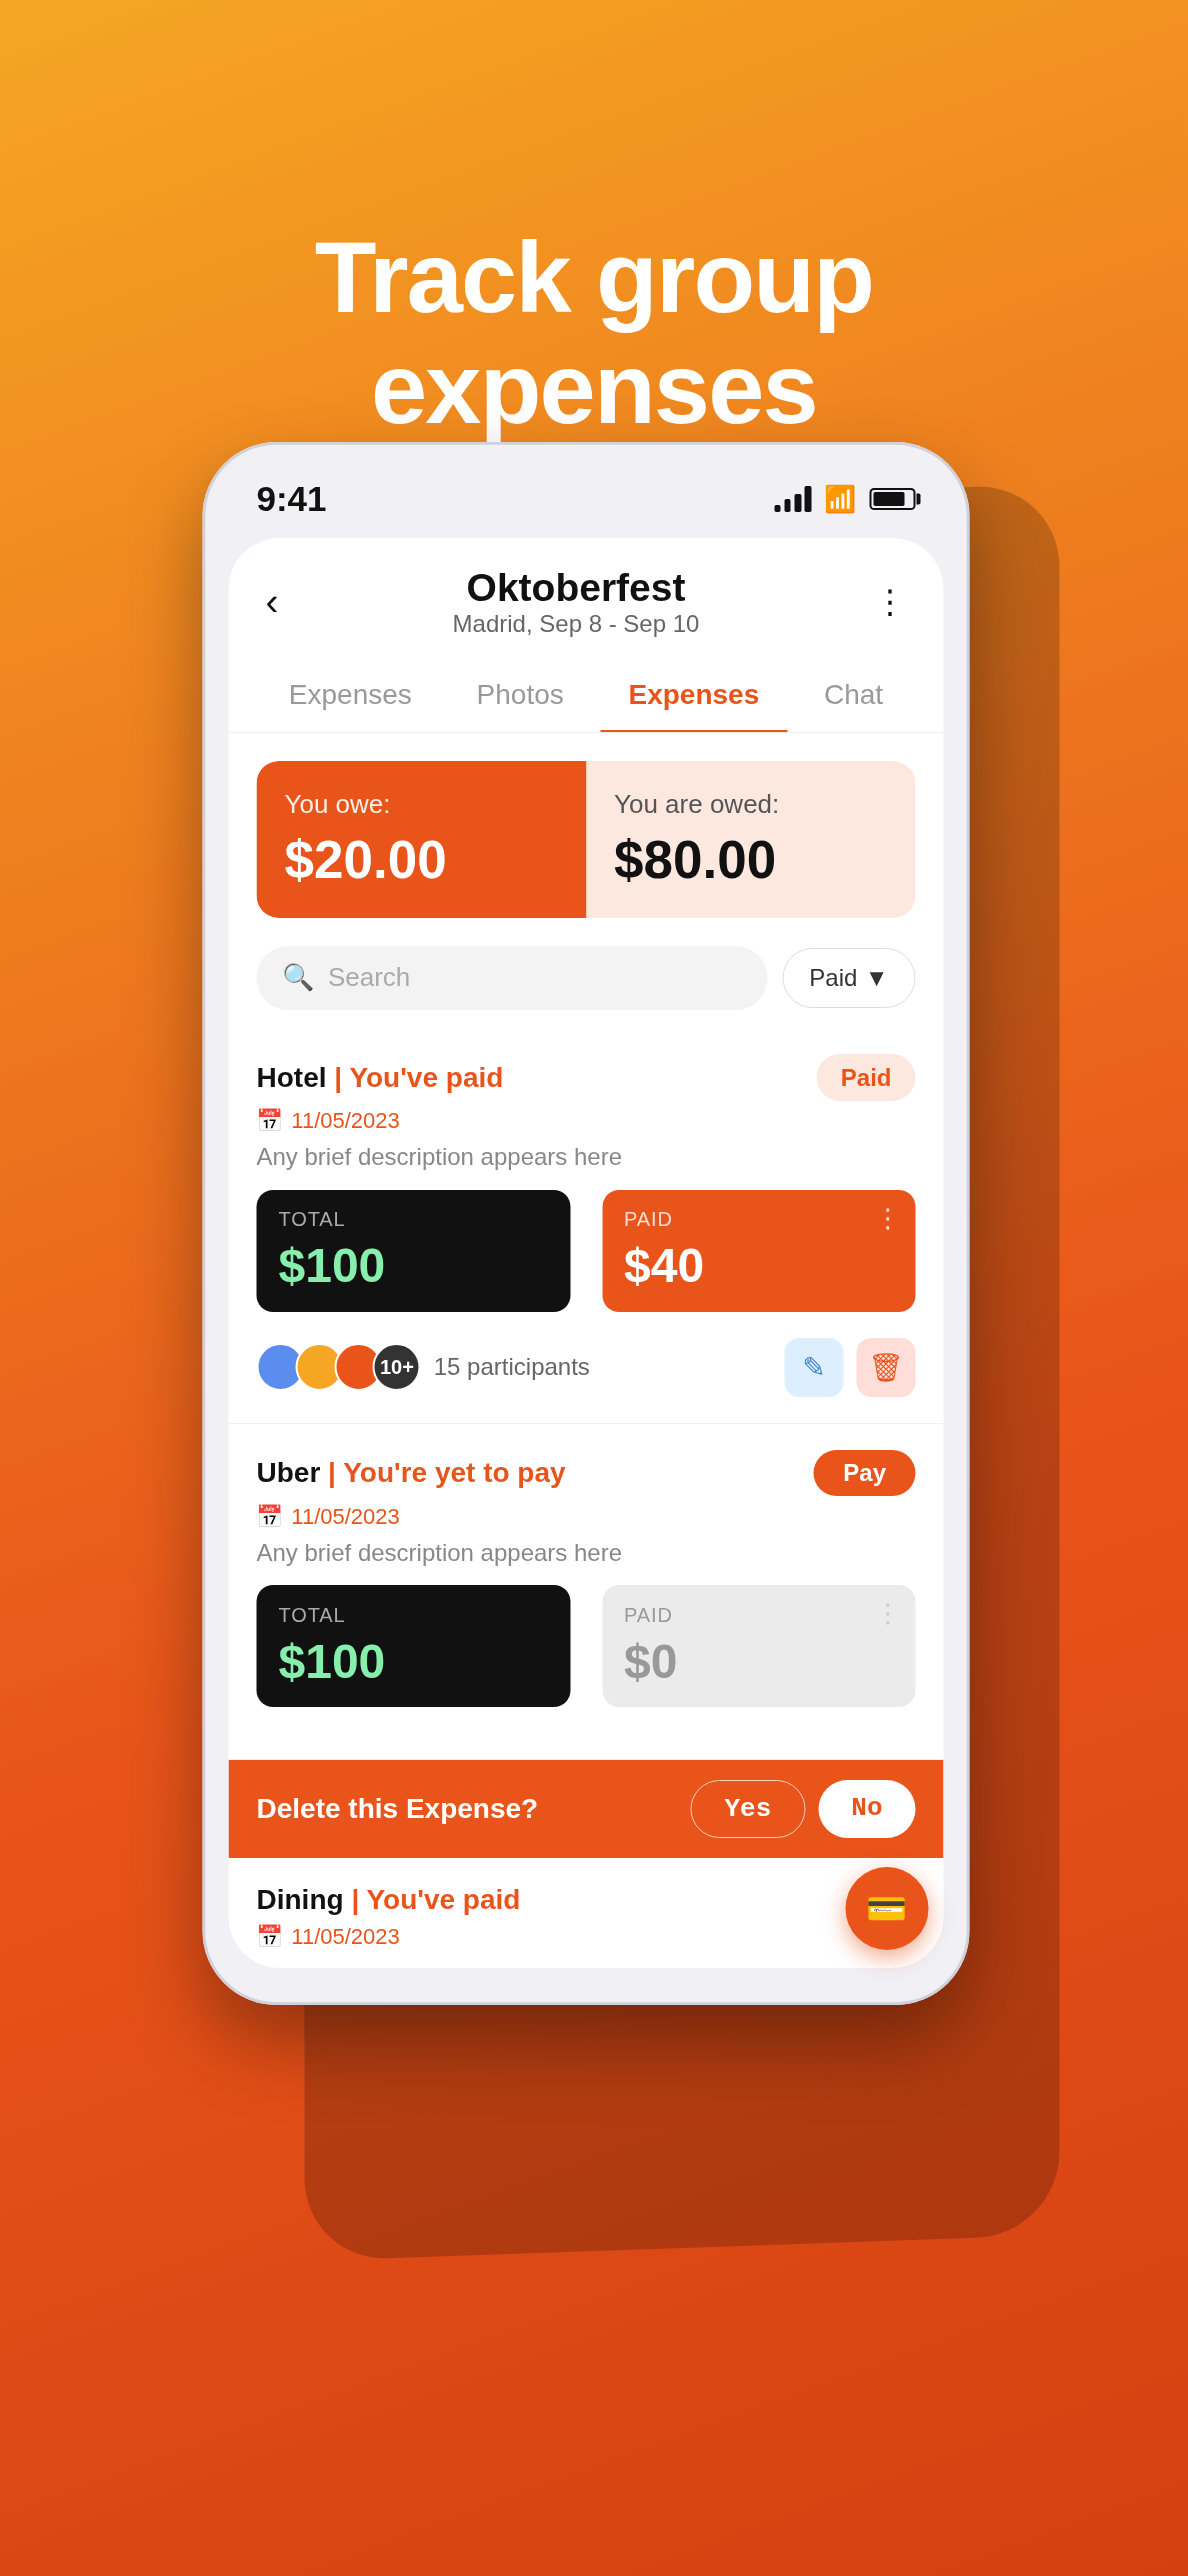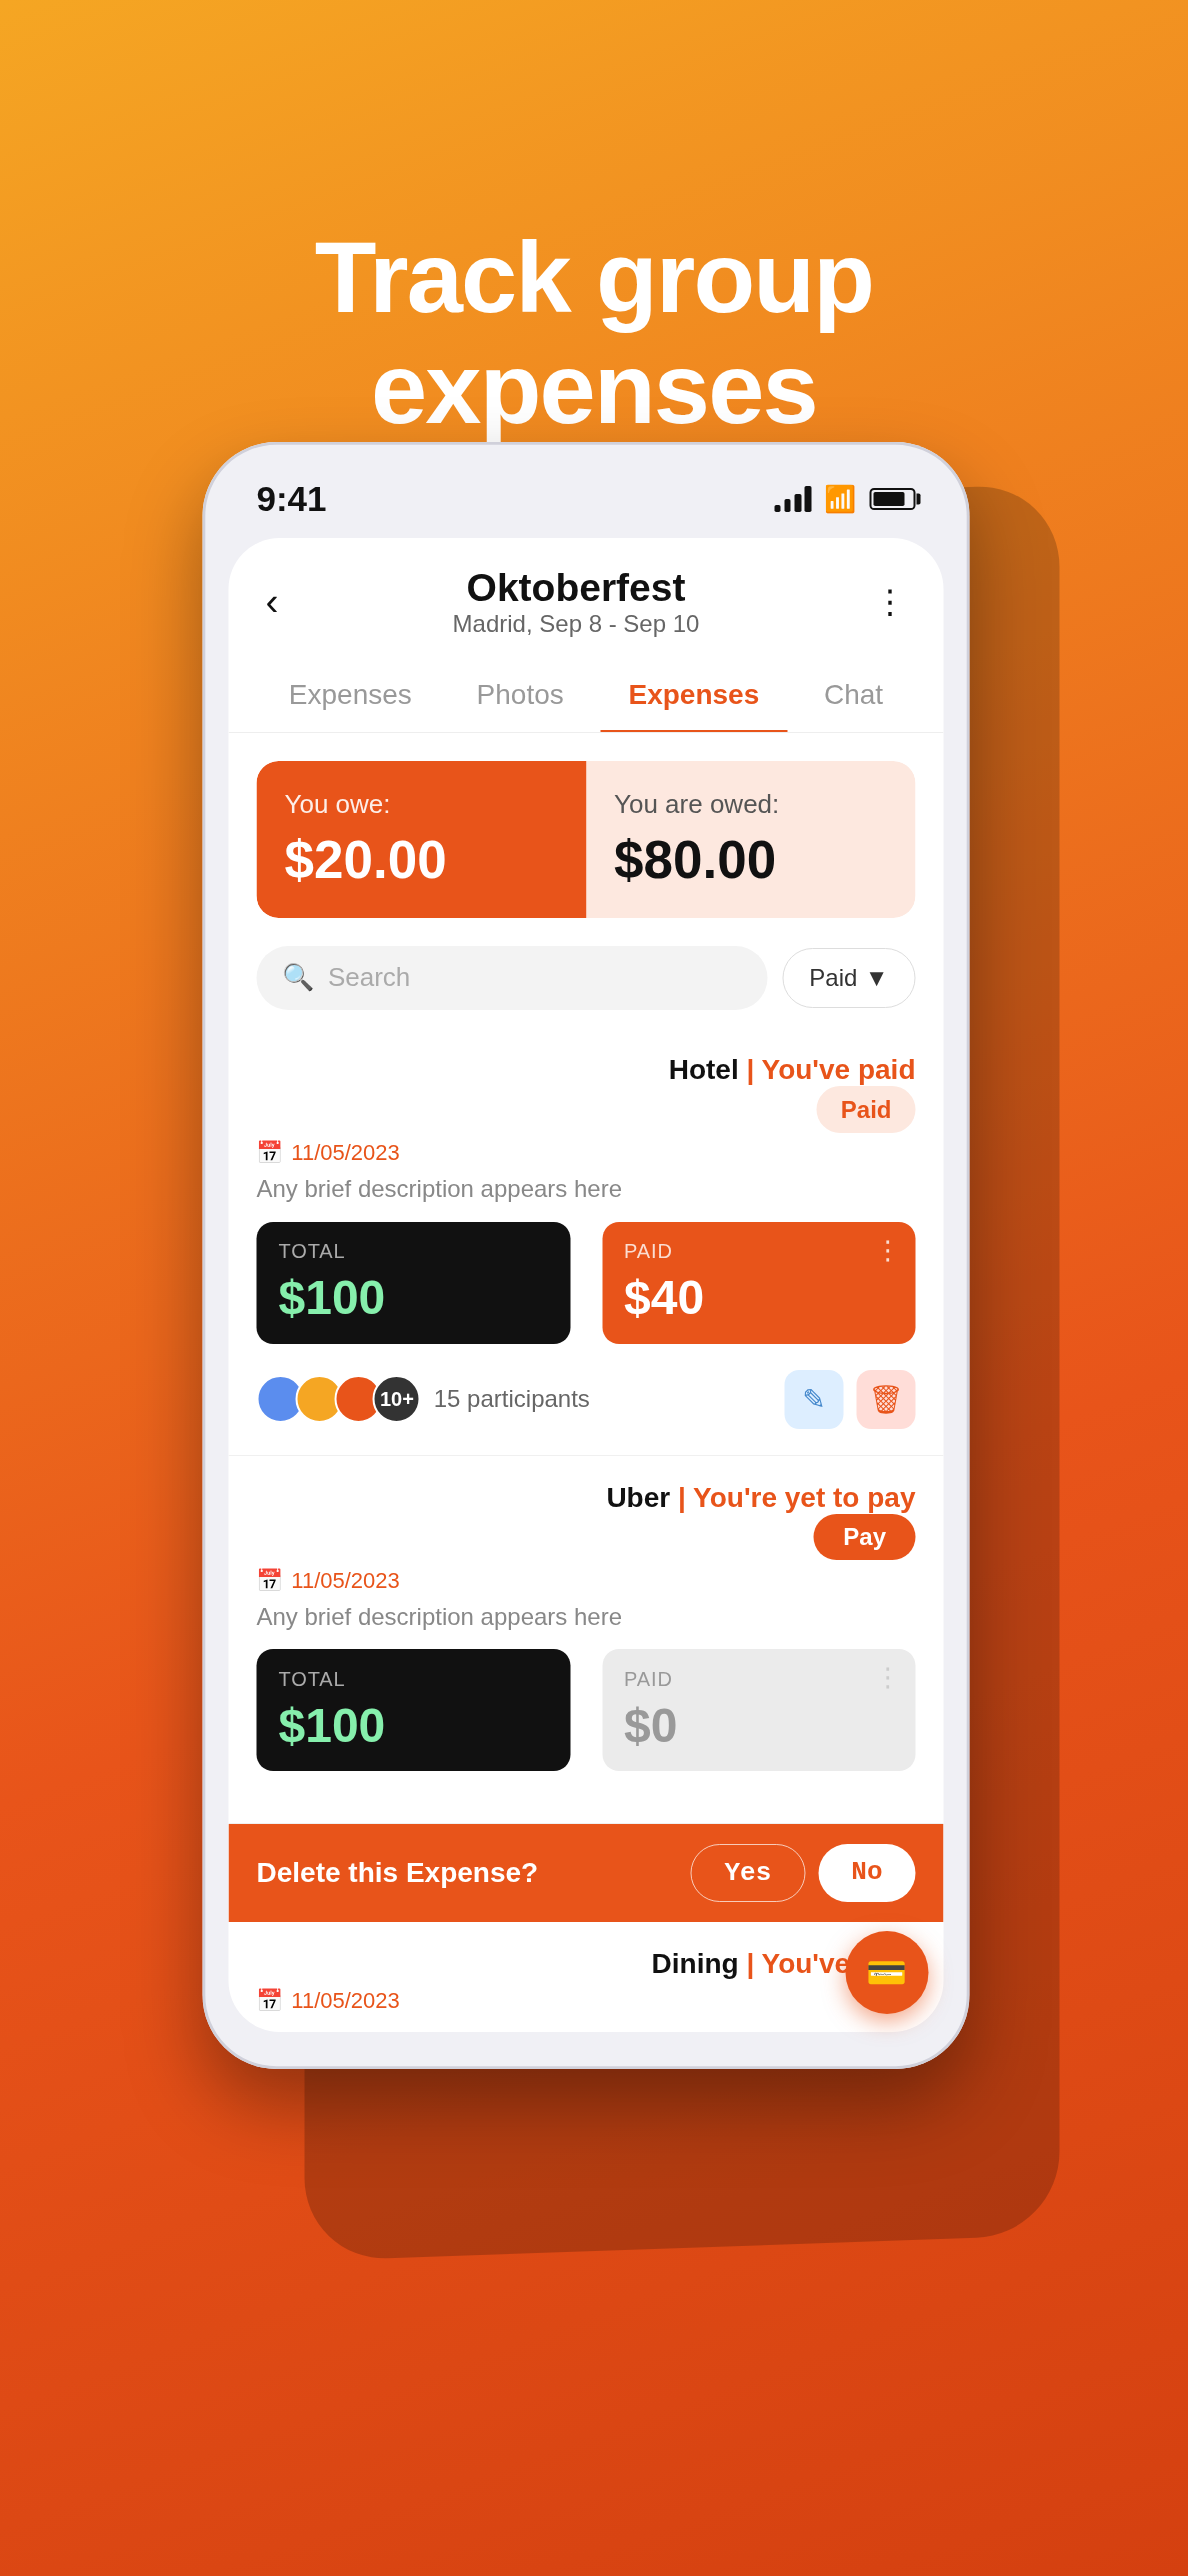--- a/index.html
+++ b/index.html
@@ -248,23 +248,22 @@
     }
 
     
     .expense-item {
       padding: 26px 28px;
       border-bottom: 0.9px solid #f0f0f0;
     }
     .expense-header {
       display: flex;
       justify-content: space-between;
-      align-items: flex-end;
+      align-items: center;
       margin-bottom: 7.4px;
-      flex-direction: column;
     }
     .expense-name {
       font-size: 28px;
       font-weight: 600;
       color: #111;
     }
     .expense-name span {
       color: #e8541a;
     }
     .paid-badge {

